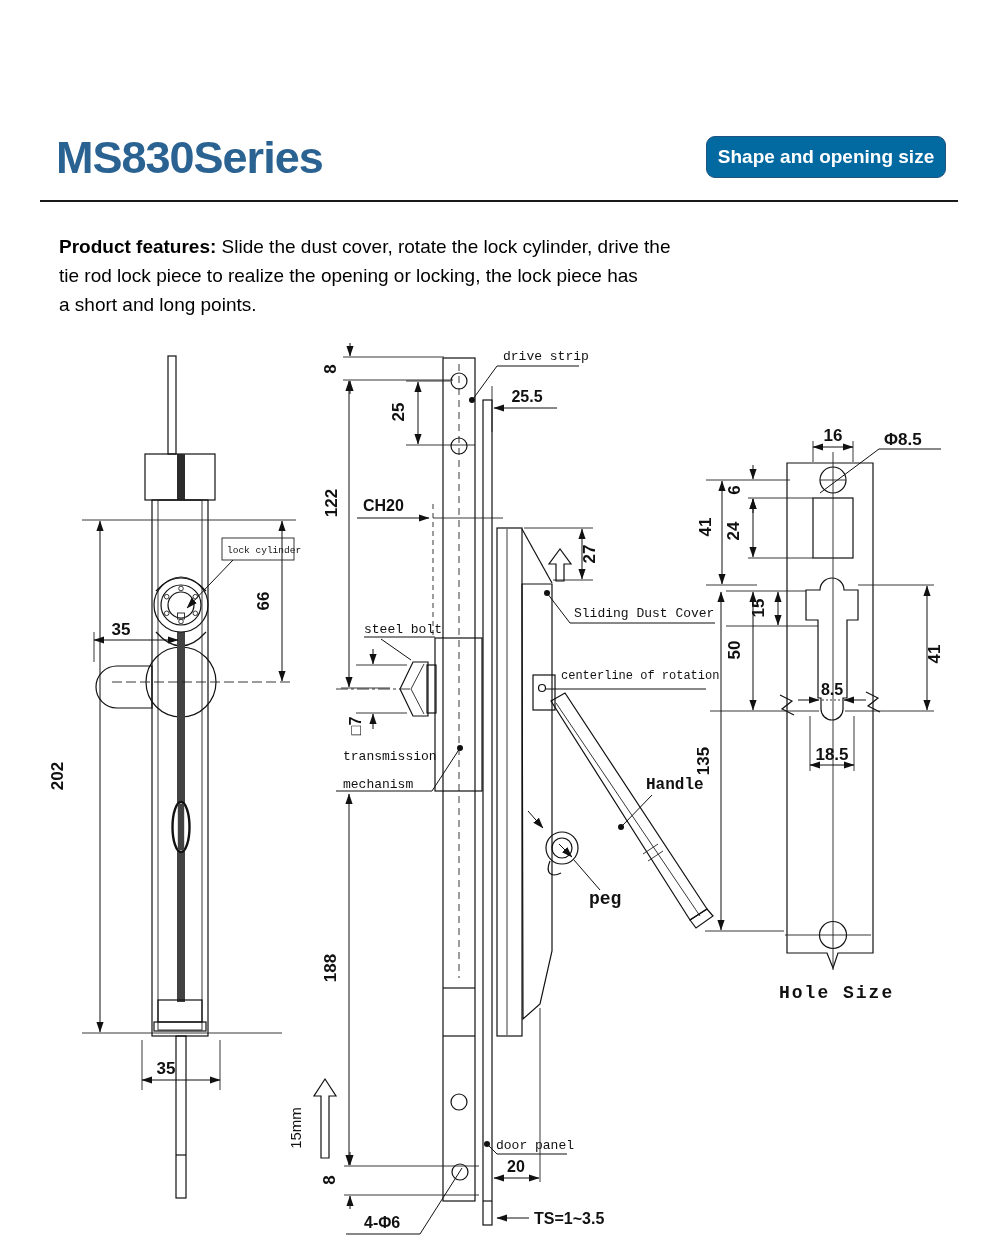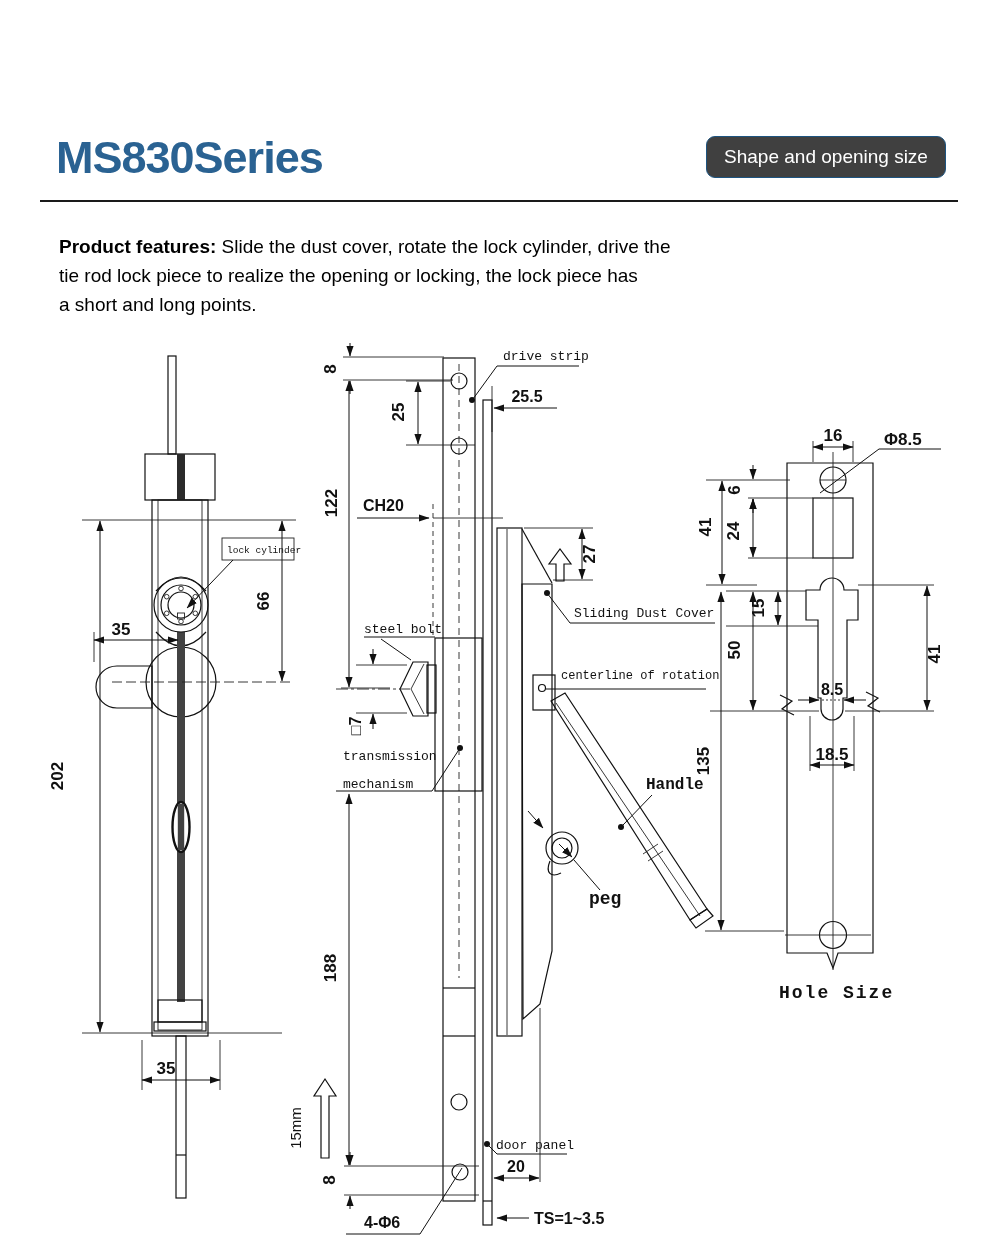--- a/index.html
+++ b/index.html
@@ -1,23 +1,23 @@
 <!DOCTYPE html>
 <html><head>
 <meta charset="utf-8">
 <style>
   html,body{margin:0;padding:0;background:#fff;}
   #page{position:relative;width:1000px;height:1247px;background:#fff;overflow:hidden;
         font-family:"Liberation Sans",sans-serif;color:#111;margin-top:48px;}
   
   .title{position:absolute;left:56px;top:84px;font-size:45px;font-weight:bold;
          color:#2a6292;letter-spacing:-1px;font-family:"Liberation Sans",sans-serif;}
-  .badge{position:absolute;left:706px;top:88px;width:238px;height:40px;background:#404040;
+  .badge{position:absolute;left:706px;top:88px;width:238px;height:40px;background:#0369a1;
          border:1px solid #1d5480;border-radius:9px;display:flex;align-items:center;justify-content:center;
-         color:#fff;font-size:19px;font-weight:normal;}
+         color:#fff;font-size:19px;font-weight:bold;}
   .rule{position:absolute;left:40px;top:152px;width:918px;height:2px;background:#1a1a1a;}
   .features{position:absolute;left:59px;top:165px;width:905px;
             font-family:Liberation Sans, sans-serif;font-size:19px;line-height:29px;
             white-space:pre-line;color:#000;}
   .features b{font-weight:bold;}
   
   svg.drawing{position:absolute;left:0;top:0;}
   .s{stroke:#111;stroke-width:1.2;fill:none;}
   .sthin{stroke:#222;stroke-width:0.9;fill:none;}
   .ext{stroke:#222;stroke-width:0.9;fill:none;}

